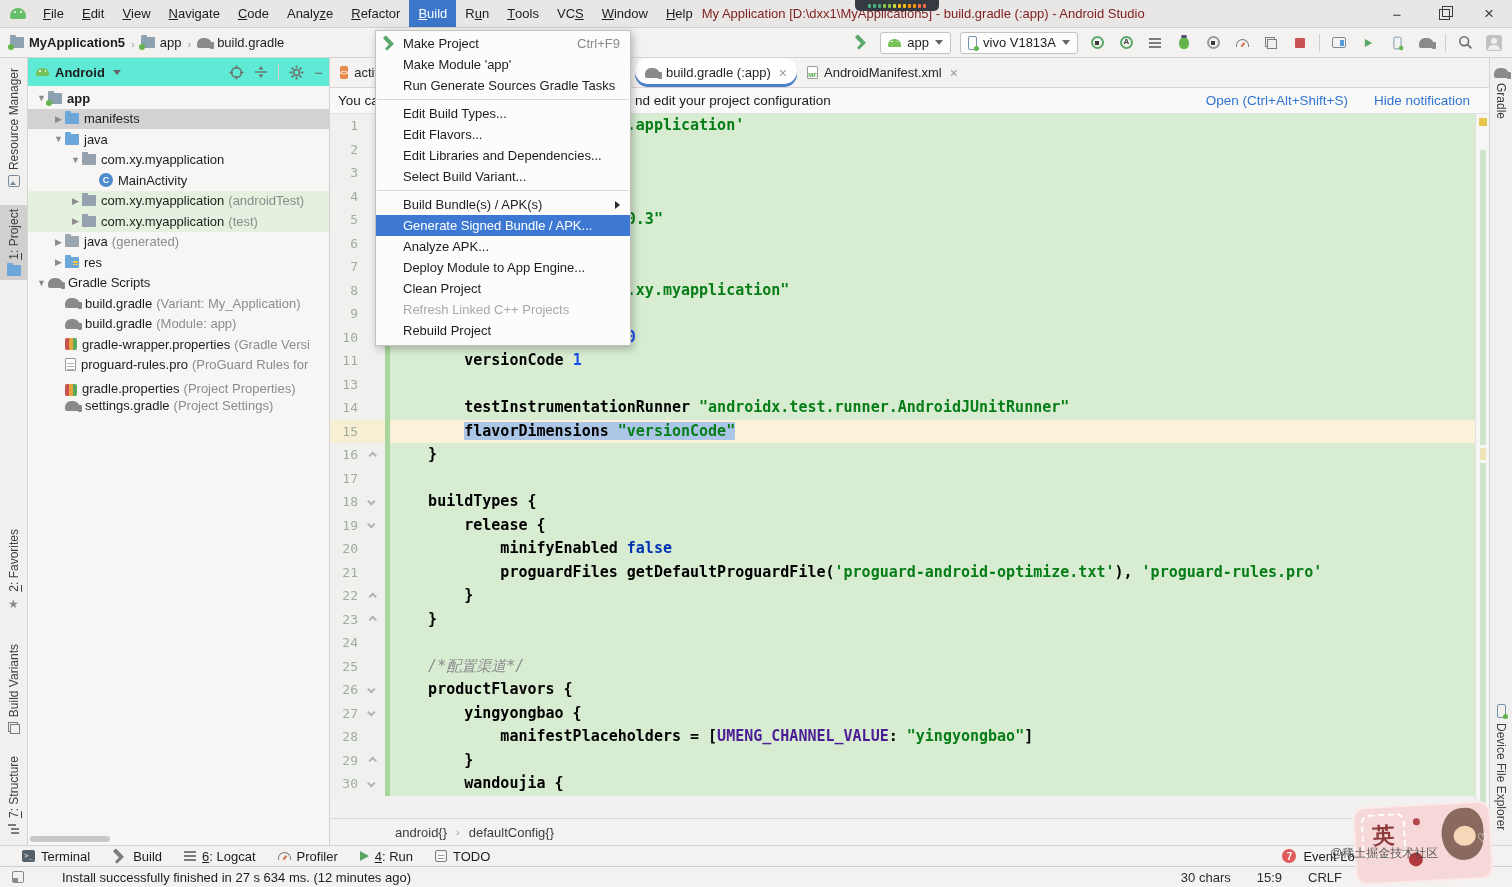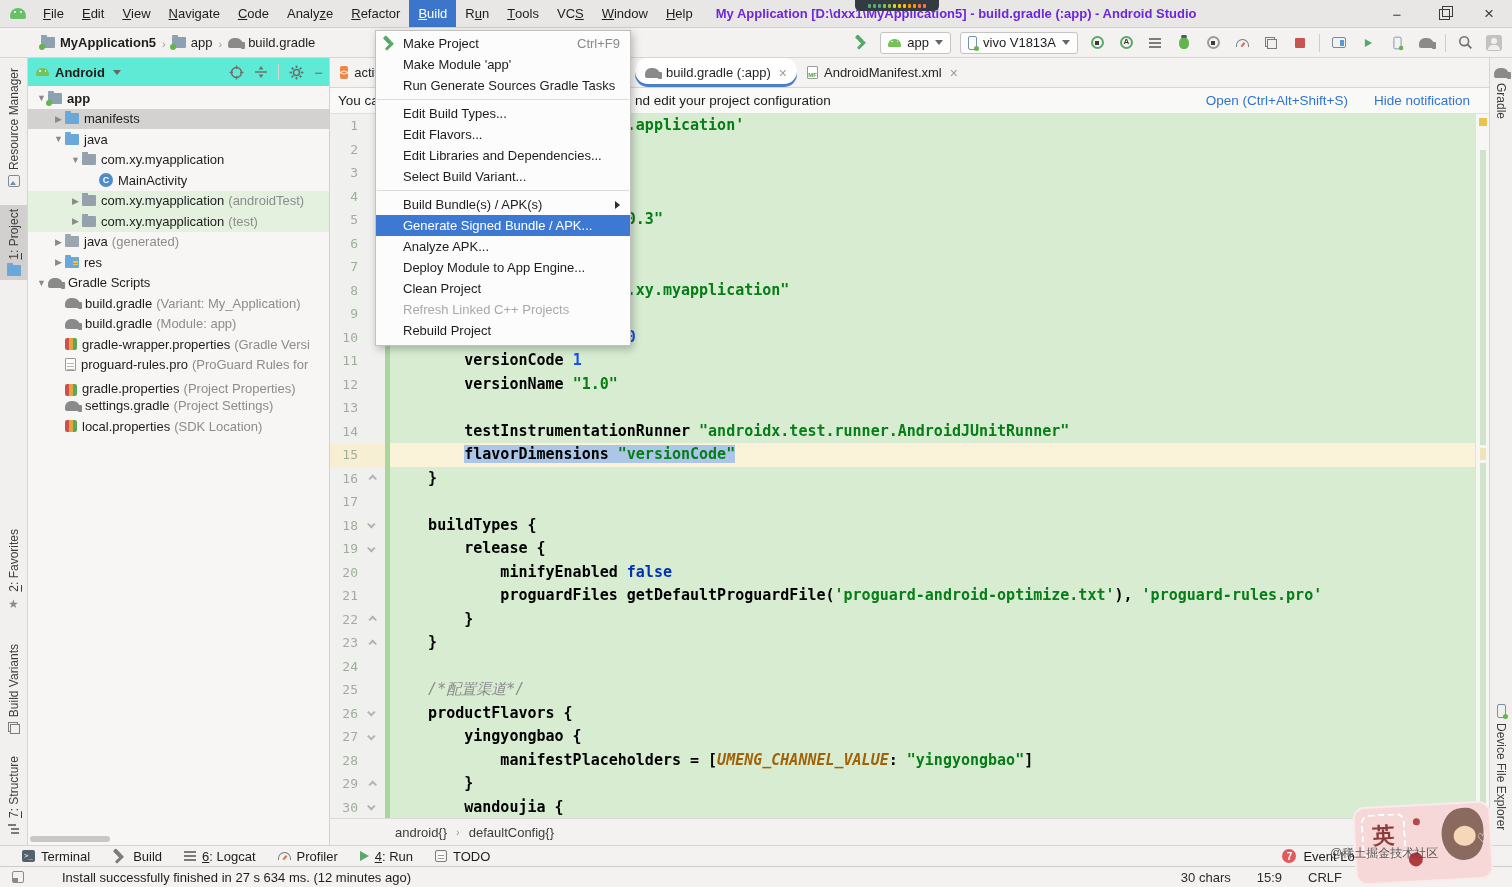--- a/index.html
+++ b/index.html
@@ -13,32 +13,32 @@
 
   
   .titlebar { position:absolute; left:0; top:0; width:100%; height:28px;
     background:#e9e7e5; border-bottom:1px solid #d2d0ce; display:flex; align-items:center; }
   .as-logo { width:16px; height:11px; background:#67c069; border-radius:8px 8px 2px 2px; margin:0 8px 0 10px; position:relative; }
   .as-logo::before, .as-logo::after { content:''; position:absolute; top:3px; width:2px; height:2px; background:#fff; border-radius:50%; }
   .as-logo::before{ left:4px; } .as-logo::after{ right:4px; }
   .menubar { display:flex; height:100%; }
   .menu-item { padding:0 9px; display:flex; align-items:center; height:100%; cursor:default; }
   .menu-item.active { background:#3b76cb; color:#fff; }
-  .win-title { color:#6d28d9; margin-left:14px; white-space:nowrap;font-weight:bold; }
+  .win-title { color:#7f1d1d; white-space:nowrap; }
   .rec-pill { position:absolute; left:855px; top:0; width:84px; height:11px; background:#343a40; border-radius:0 0 5px 5px; display:flex; align-items:center; justify-content:center; gap:2px; }
   .rec-pill i { width:3px; height:4px; border-radius:1px; display:block; }
   .win-controls { position:absolute; right:0; top:0; height:28px; display:flex; align-items:center; }
   .wc { width:46px; text-align:center; color:#3c3c3c; font-size:15px; }
   .wc-restore { position:relative; height:28px; }
   .wc-restore::before { content:''; position:absolute; left:19px; top:9px; width:9px; height:9px; border:1.5px solid #3c3c3c; background:#e9e7e5; }
   .wc-restore::after { content:''; position:absolute; left:22px; top:6px; width:9px; height:9px; border:1.5px solid #3c3c3c; z-index:-0; }
 
   
   .toolbar { position:absolute; left:0; top:28px; width:100%; height:30px; background:#f3f2f0; border-bottom:1px solid #d7d5d3; display:flex; align-items:center; }
-  .crumbs { display:flex; align-items:flex-end; gap:4px; padding-left:10px;margin-left:31px; }
+  .crumbs { display:flex; align-items:flex-end; gap:4px; padding-left:10px; }
   .crumb { display:flex; align-items:center; gap:5px; }
   .crumb.first b { font-weight:bold; }
   .crumb-sep { color:#9a9a9a; font-size:11px; padding:0 2px; }
   .tb-right { position:absolute; right:8px; display:flex; align-items:center; gap:9px; height:100%; }
   .combo { height:22px; border:1px solid #c6c4c2; border-radius:3px; background:#fdfdfd; display:flex; align-items:center; padding:0 7px; gap:6px; }
   .caret { width:0; height:0; border-left:4px solid transparent; border-right:4px solid transparent; border-top:5px solid #666; }
   .tb-divider { width:1px; height:18px; background:#cfcdcb; }
   .tbi { display:flex; align-items:center; justify-content:center; width:20px; height:20px; }
 
   
@@ -156,21 +156,21 @@
   .gutter { width:55px; flex:none; background:#f0f1ee; display:flex; padding-left:4px; }
   .gutter .num { width:24px; text-align:right; color:#9fae9b; font-size:13px; font-weight:400; }
   .gutter .foldslot { width:27px; display:flex; align-items:center; justify-content:center; }
   .chev { width:6px; height:6px; border-left:2px solid #b3b3b3; border-bottom:2px solid #b3b3b3; display:block; }
   .chev.down { transform:rotate(-45deg) translateY(-1px); }
   .chev.up { transform:rotate(135deg) translateY(-1px); }
   .codecell { flex:1; background:#d7ecd1; border-left:5px solid #a9d69d; padding-left:2px; white-space:pre; color:#000; }
   .code-row.cur .gutter { background:#f6efd3; }
   .code-row.cur .codecell { background:#faf3d9; }
   .tp { color:#000; } .ts { color:#067d17; } .tn { color:#1750eb; }
-  .tk { color:#0033b3; } .tg { color:#a16207;font-style:italic; }
+  .tk { color:#0033b3; } .tg { color:#4c1d95; }
   .tc { color:#8c8c8c; font-style:italic; font-weight:400; }
   .sel { background:#abc6e6; }
   .stripe { position:absolute; right:0; top:0; bottom:0; width:14px; background:#f6f6f4; border-left:1px solid #e3e1df; z-index:4; }
   .stripe .mark-y { position:absolute; left:3px; top:4px; width:8px; height:8px; background:#e8c44a; }
   .stripe .mark-g1 { position:absolute; left:4px; top:36px; height:295px; width:6px; background:#cfe4c9; }
   .stripe .mark-c { position:absolute; left:4px; top:334px; height:12px; width:6px; background:#efe3b8; }
   .stripe .mark-g2 { position:absolute; left:4px; top:349px; height:340px; width:6px; background:#cfe4c9; }
   .bcbar { height:27px; background:#f3f2f0; border-top:1px solid #dcdad8; display:flex; align-items:center; padding-left:65px; gap:9px; color:#3c3c3c; flex:none; }
   .bc-sep { color:#9a9a9a; font-size:11px; }
 
@@ -491,28 +491,20 @@
           <span class="tr-suffix">(Project Properties)</span>
         </div>
         <div class="tree-row" style="padding-left: 25px;">
           <span class="tr-arrow"></span>
           <span class="tr-icon">
             <span class="i-gradle"></span>
           </span>
           <span>settings.gradle</span>
           <span class="tr-suffix">(Project Settings)</span>
         </div>
-        <div class="tree-row" style="padding-left: 25px;">
-          <span class="tr-arrow"></span>
-          <span class="tr-icon">
-            <span class="i-props"></span>
-          </span>
-          <span>local.properties</span>
-          <span class="tr-suffix">(SDK Location)</span>
-        </div>
       </div>
     <div class="proj-hscroll"></div>
   </div>
 
   <div class="editor">
     <div class="tabbar" id="tabbar">
         <div class="tab partial">
           <span class="i-xmlfile">&lt;&gt;</span>
           <span>activ</span>
         </div>
@@ -606,27 +598,20 @@
               <span class="foldslot"></span>
             </div>
             <div class="codecell"><span class="tp">        targetSdkVersion </span><span class="tn">30</span></div>
           </div>
           <div class="code-row">
             <div class="gutter">
               <span class="num">11</span>
               <span class="foldslot"></span>
             </div>
             <div class="codecell"><span class="tp">        versionCode </span><span class="tn">1</span></div>
-          </div>
-          <div class="code-row">
-            <div class="gutter">
-              <span class="num">12</span>
-              <span class="foldslot"></span>
-            </div>
-            <div class="codecell"><span class="tp">        versionName </span><span class="ts">"1.0"</span></div>
           </div>
           <div class="code-row">
             <div class="gutter">
               <span class="num">13</span>
               <span class="foldslot"></span>
             </div>
             <div class="codecell"></div>
           </div>
           <div class="code-row">
             <div class="gutter">

